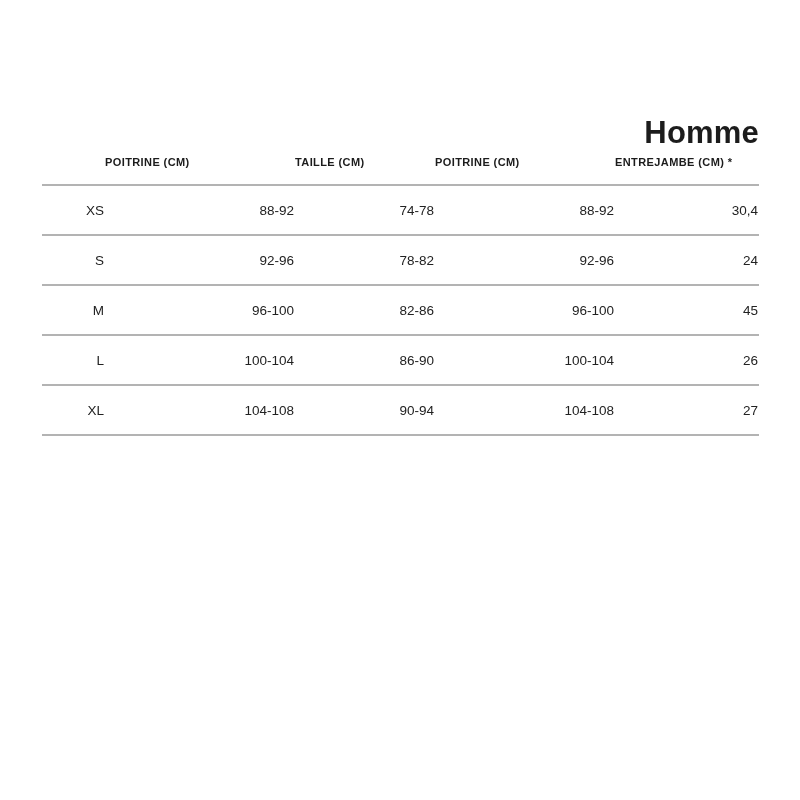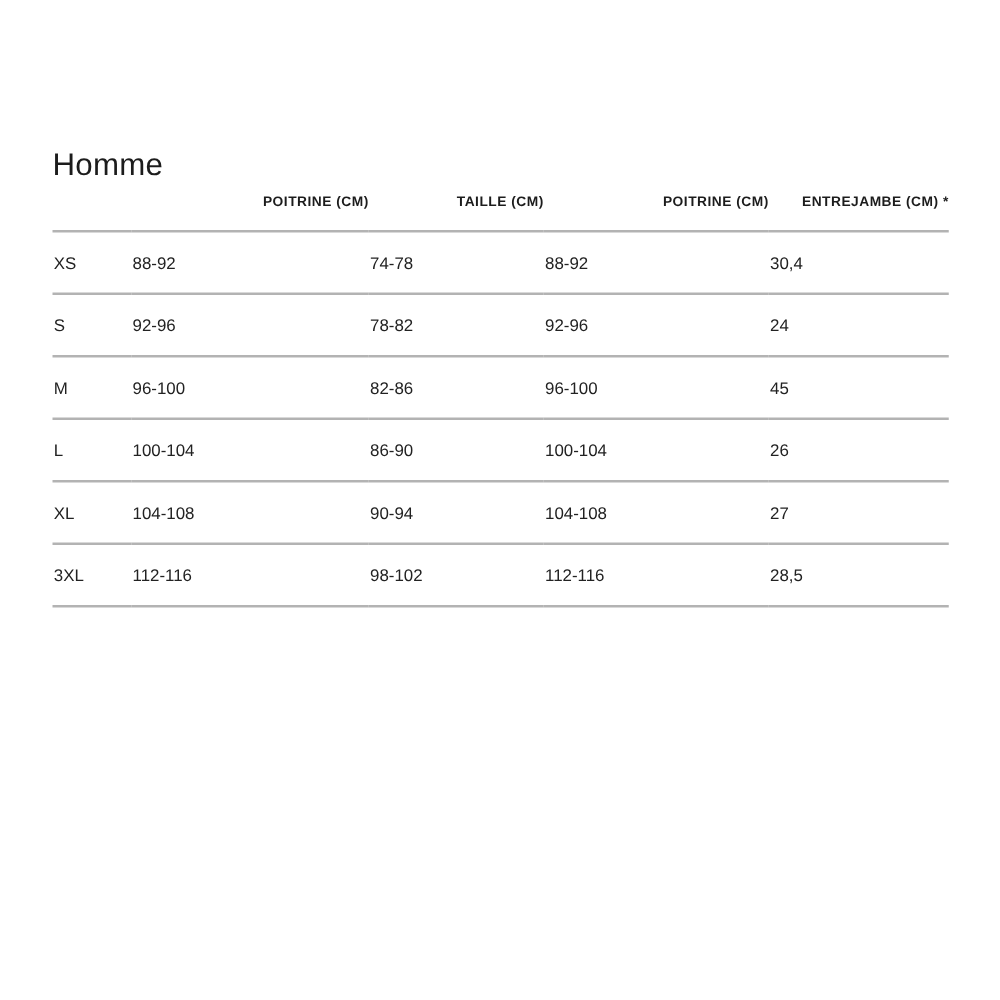--- a/index.html
+++ b/index.html
@@ -20,49 +20,50 @@
     overflow: hidden;
   }
   .size-guide {
     position: absolute;
     left: 42px;
     top: 119px;
     width: 717px;
   }
   .page-title {
     margin: 0;
-    font-size: 25px;
-    font-weight: 400;
+    font-size: 31px;
+    font-weight: 700;
     letter-spacing: 0.2px;
     color: #1c1c1c;
     line-height: 27px;
+    text-align: right;
   }
   table.size-table {
     width: 717px;
     border-collapse: collapse;
     table-layout: fixed;
   }
   table.size-table th {
     height: 39px;
     font-size: 11px;
     font-weight: 700;
     letter-spacing: 0.4px;
     color: #1c1c1c;
-    text-align: right;
+    text-align: left;
     vertical-align: middle;
     padding: 4px 0 10px 0;
     border-bottom: 2px solid #b3b3b3;
     white-space: nowrap;
   }
   table.size-table td {
     height: 50px;
     font-size: 13.5px;
     font-weight: 400;
     color: #222222;
-    text-align: left;
+    text-align: right;
     vertical-align: middle;
     border-bottom: 2px solid #b3b3b3;
     white-space: nowrap;
   }
 </style>
 </head>
 <body>
 
 <div class="page">
   <div class="size-guide">
@@ -113,23 +114,16 @@
             <td>100-104</td>
             <td>26</td>
           </tr>
           <tr>
             <td>XL</td>
             <td>104-108</td>
             <td>90-94</td>
             <td>104-108</td>
             <td>27</td>
           </tr>
-          <tr>
-            <td>3XL</td>
-            <td>112-116</td>
-            <td>98-102</td>
-            <td>112-116</td>
-            <td>28,5</td>
-          </tr>
         </tbody>
     </table>
   </div>
 </div>
 
 </body></html>

